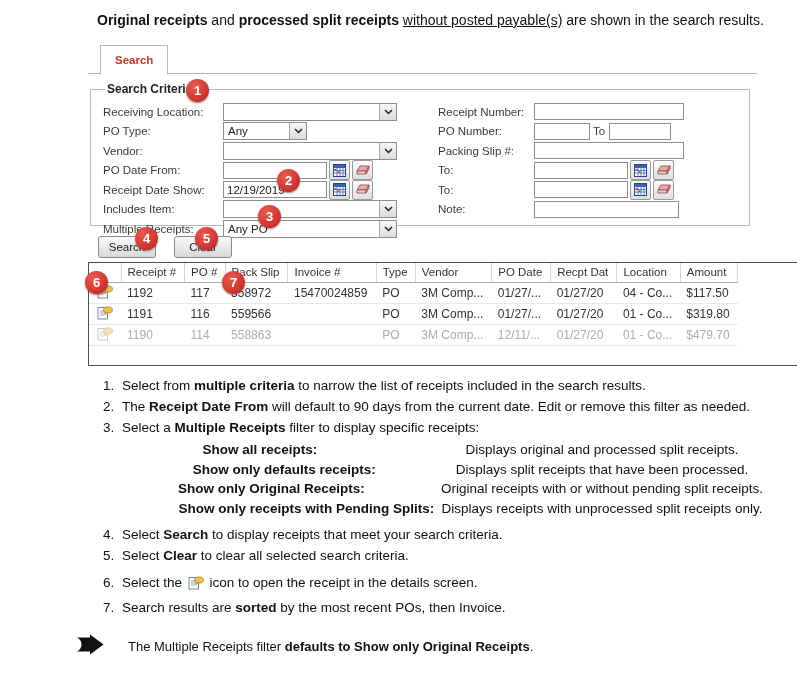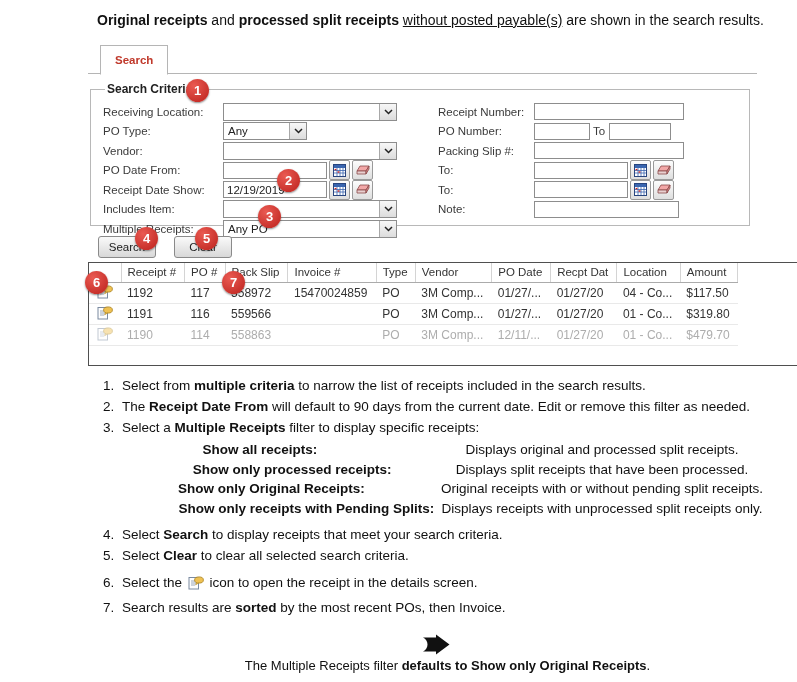--- a/index.html
+++ b/index.html
@@ -84,21 +84,21 @@
   .item { display:flex; line-height:21px; }
   .item .num { width:19px; }
   .item b { font-weight:bold; }
   .defs { margin:2px 0 6px 41px; }
   .defrow { display:flex; line-height:19.5px;justify-content:center; }
   .defrow .term { width:263px; font-weight:bold; }
   .item.gap { margin-top:6px; line-height:22px; }
   .inline-icon { display:inline-block; vertical-align:-3px; margin:0 2px; }
 
   
-  .note { margin:16px 0 0 75px; display:flex; align-items:center; font-size:13px; color:#111;flex-direction:column; }
+  .note { margin:16px 0 0 75px; display:flex; align-items:center; font-size:13px; color:#111; }
   .note .ntext { margin-left:23px; }
   .note b { font-weight:bold; }
 </style>
 </head>
 <body>
 
 <div class="page">
 
   <p class="intro"><b>Original receipts</b><span> and </span><b>processed split receipts</b><span> </span><u>without posted payable(s)</u><span> are shown in the search results.</span></p>
 
@@ -400,21 +400,21 @@
       <span class="num">3.</span>
       <span><span>Select a </span><b>Multiple Receipts</b><span> filter to display specific receipts:</span></span>
     </div>
 
     <div class="defs">
       <div class="defrow">
         <span class="term">Show all receipts:</span>
         <span class="desc">Displays original and processed split receipts.</span>
       </div>
       <div class="defrow">
-        <span class="term">Show only processed receipts:</span>
+        <span class="term">Show only defaults receipts:</span>
         <span class="desc">Displays split receipts that have been processed.</span>
       </div>
       <div class="defrow">
         <span class="term">Show only Original Receipts:</span>
         <span class="desc">Original receipts with or without pending split receipts.</span>
       </div>
       <div class="defrow">
         <span class="term">Show only receipts with Pending Splits:</span>
         <span class="desc">Displays receipts with unprocessed split receipts only.</span>
       </div>

